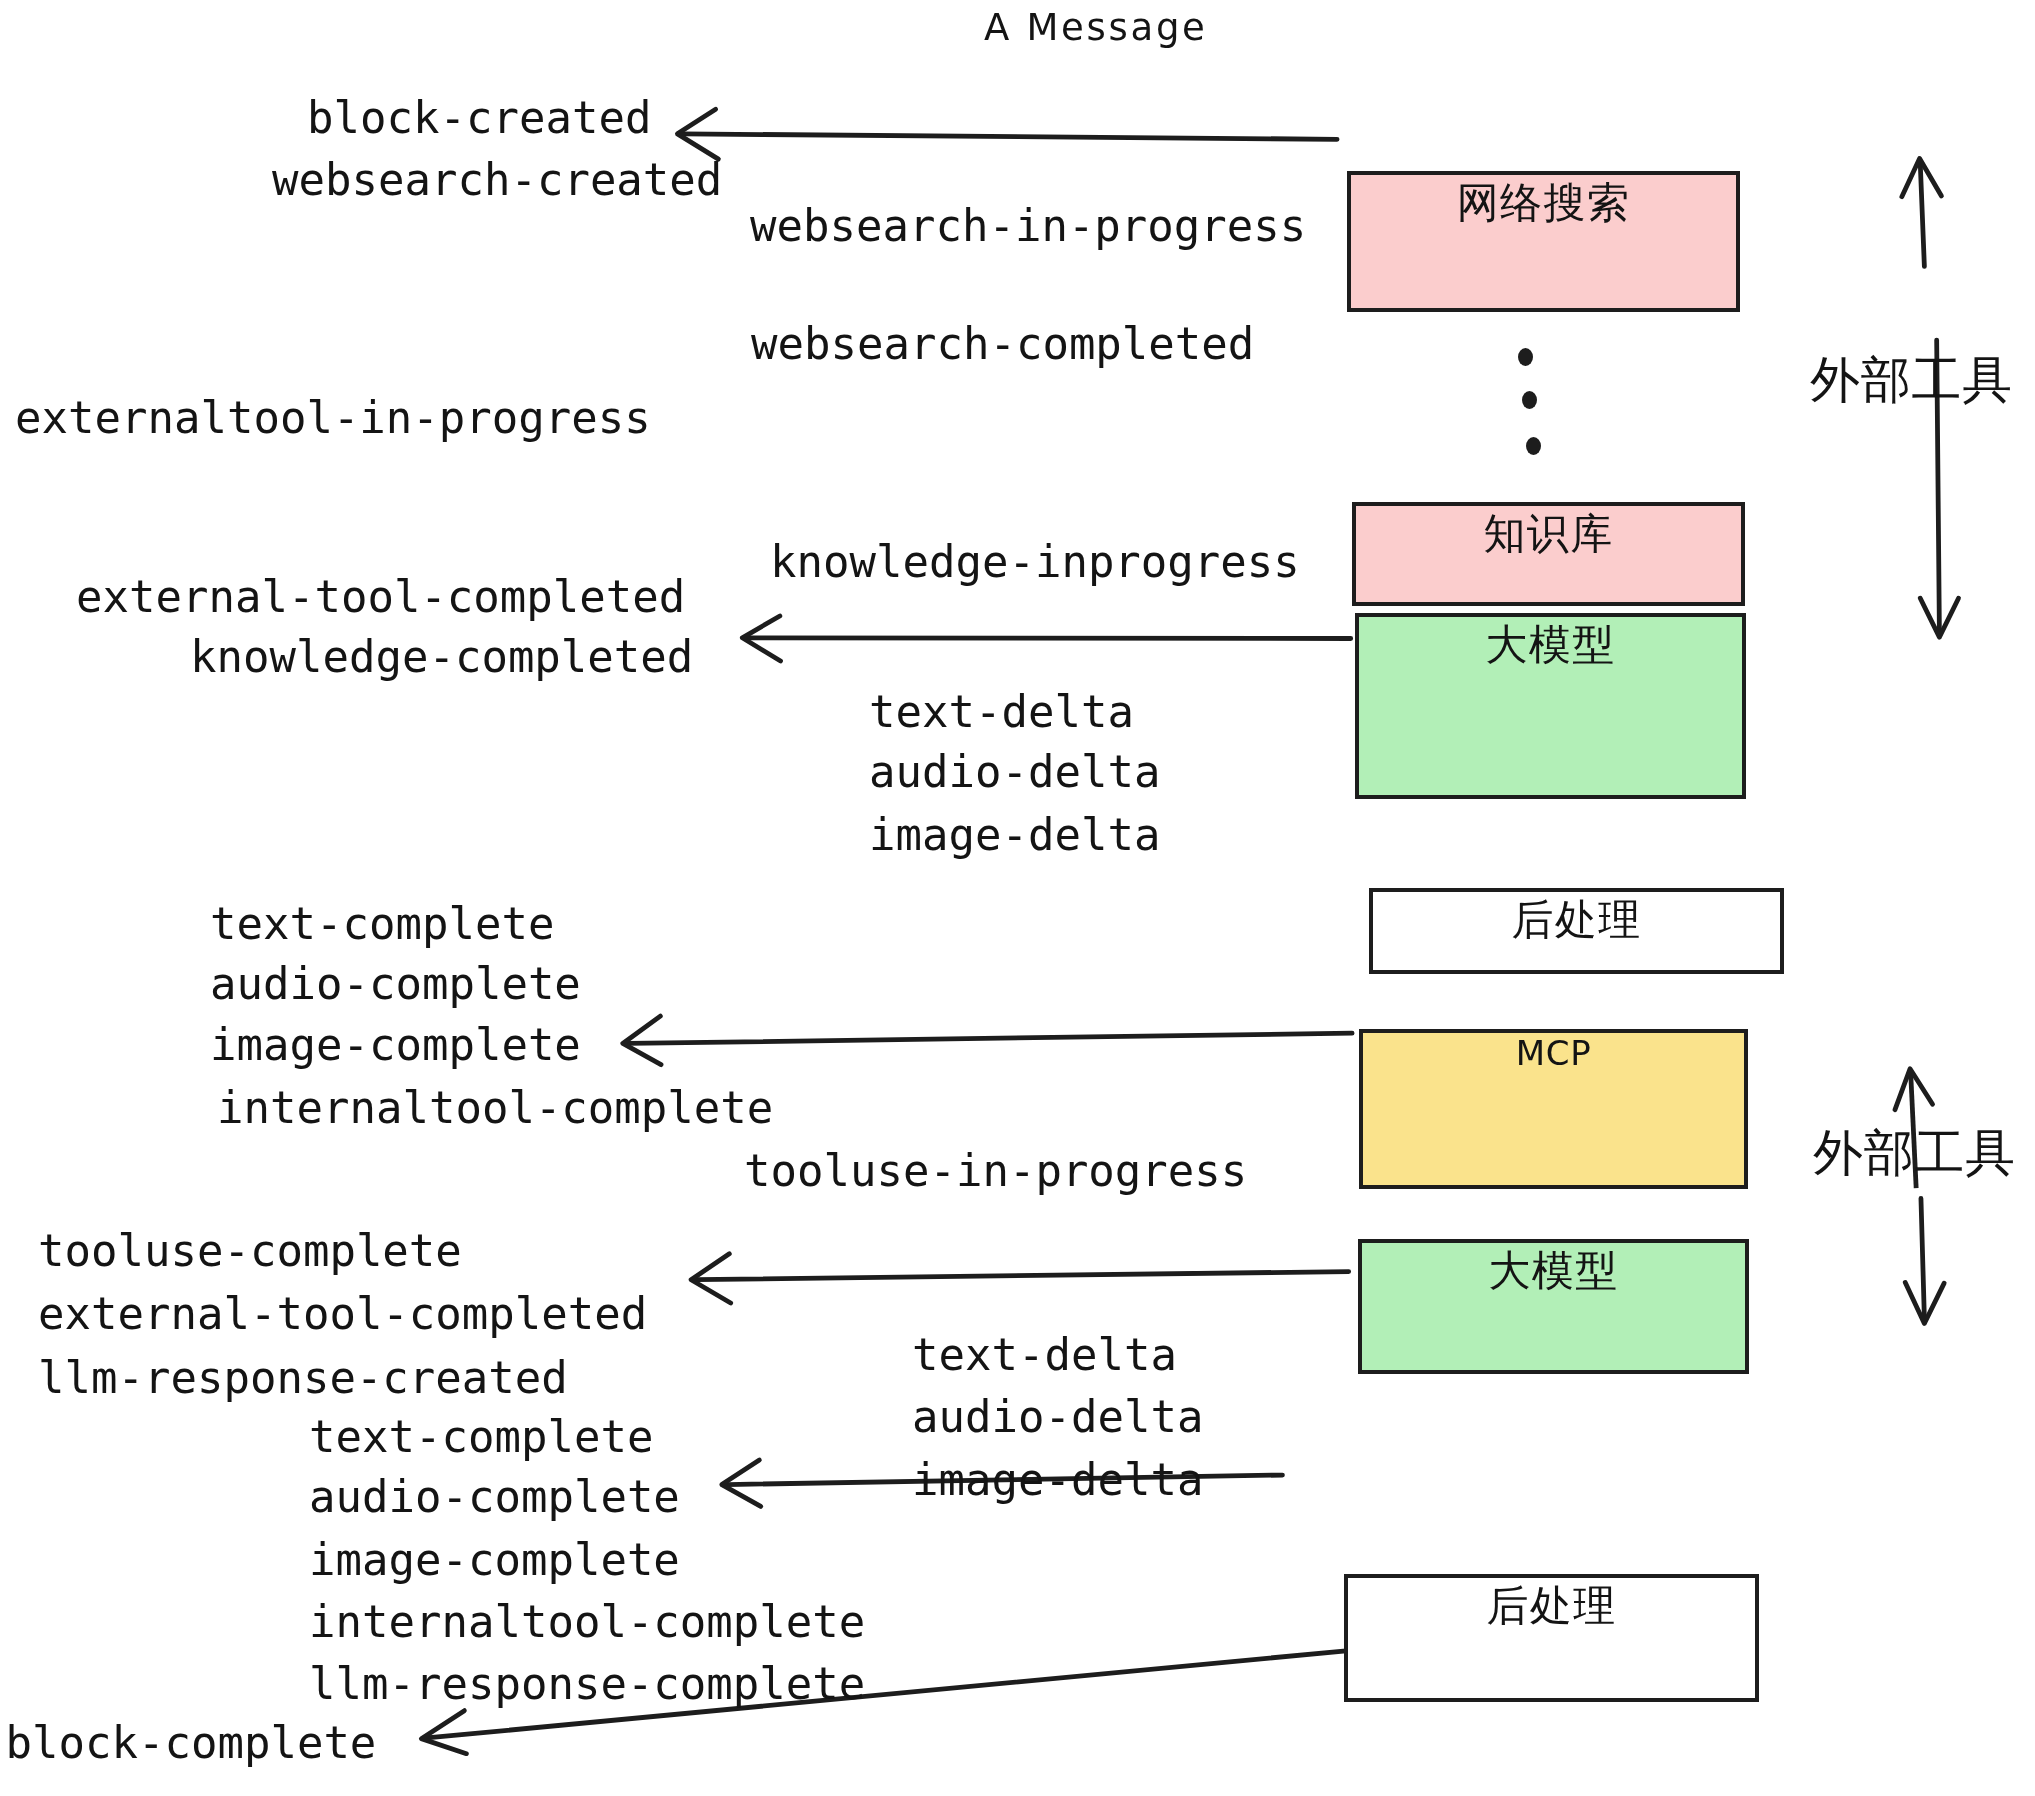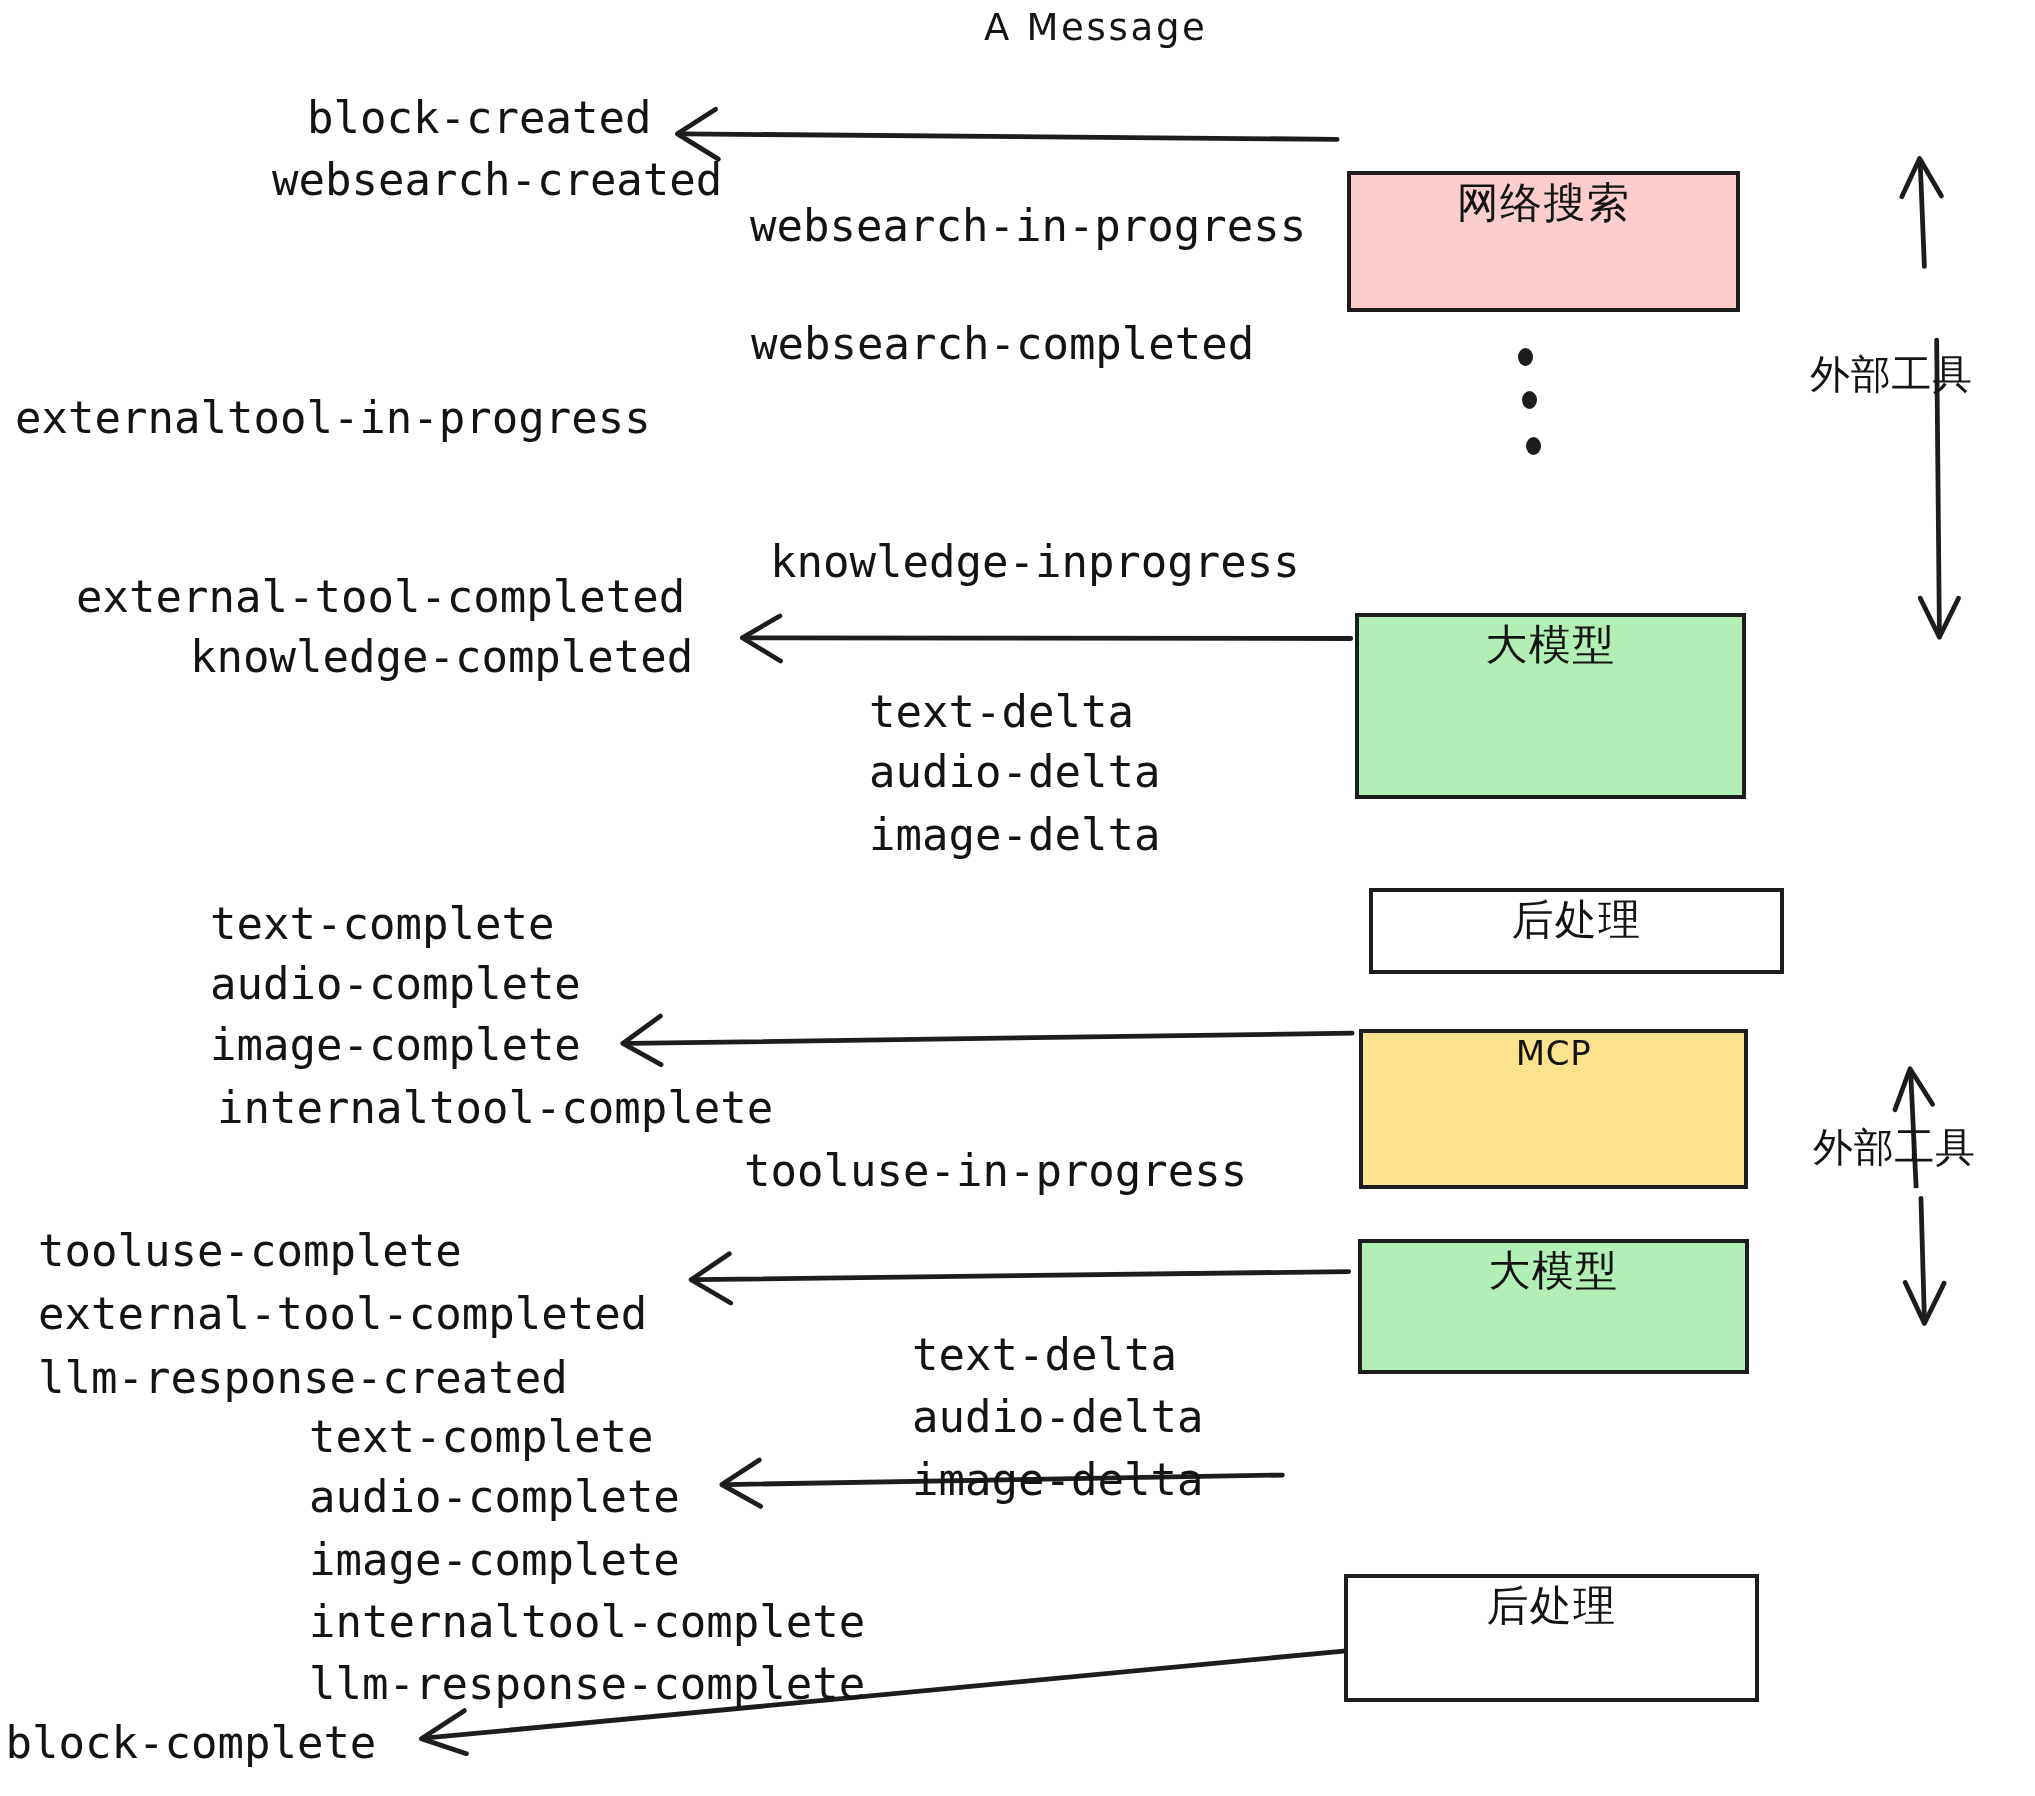--- a/index.html
+++ b/index.html
@@ -48,21 +48,21 @@
     color: #141414;
     box-sizing: border-box;
     border: 4.1px solid #1d1d1d;
   }
   .boxlabel span { pointer-events: none; }
   .cjk { font-size: 42px; letter-spacing: 1.4px; }
   .latin { font-family: "DejaVu Sans", "Liberation Sans", sans-serif; font-size: 34px; letter-spacing: 0.7px; }
   .sidelabel {
     position: absolute;
     font-family: "DejaVu Sans", "Liberation Sans", sans-serif;
-    font-size: 40px;
+    font-size: 50px;
     color: #141414;
     white-space: nowrap;
     letter-spacing: 0.7px;
   }
   .dot {
     position: absolute;
     width: 15px;
     height: 18px;
     background: #1d1d1d;
     border-radius: 50%;
@@ -153,20 +153,23 @@
   <div class="evt" style="left:309px;  top:1475px;">audio-complete</div>
   <div class="evt" style="left:309px;  top:1538px;">image-complete</div>
   <div class="evt" style="left:309px;  top:1600px;">internaltool-complete</div>
   <div class="evt" style="left:309px;  top:1662px;">llm-response-complete</div>
   <div class="evt" style="left:5.5px;    top:1721px;">block-complete</div>
 
   <div class="boxlabel" style="left:1347px; top:171px; width:393px; height:141px; background:#FBCDCD;">
     <span class="cjk">网络搜索</span>
   </div>
 
+  <div class="boxlabel" style="left:1352px; top:502px; width:393px; height:104px; background:#FBCDCD;">
+    <span class="cjk">知识库</span>
+  </div>
 
   <div class="boxlabel" style="left:1355px; top:613px; width:391px; height:186px; background:#B2EFB7;">
     <span class="cjk">大模型</span>
   </div>
 
   <div class="boxlabel" style="left:1369px; top:888px; width:415px; height:86px; background:#FFFFFF;">
     <span class="cjk">后处理</span>
   </div>
 
   <div class="boxlabel" style="left:1359px; top:989px; width:389px; height:160px; background:#FAE38C;margin-top:40px;">

